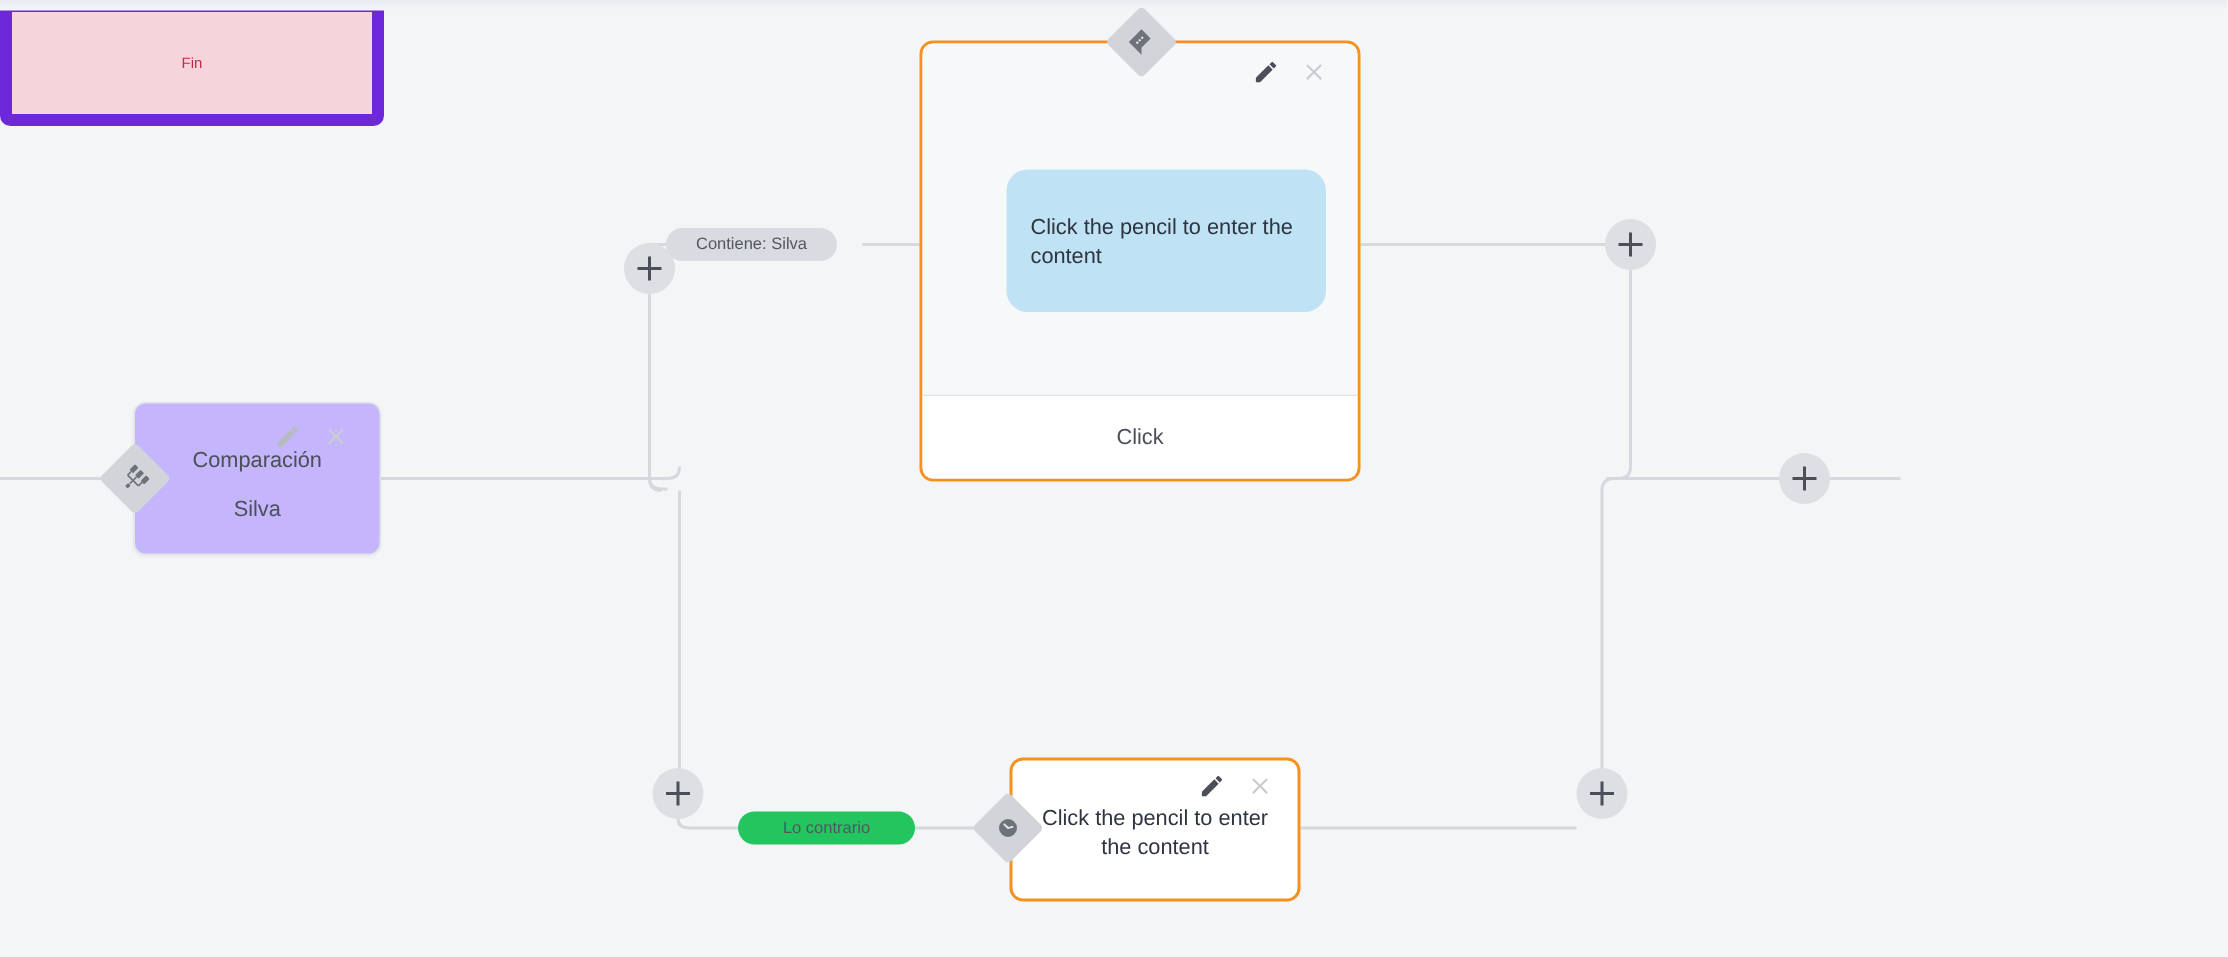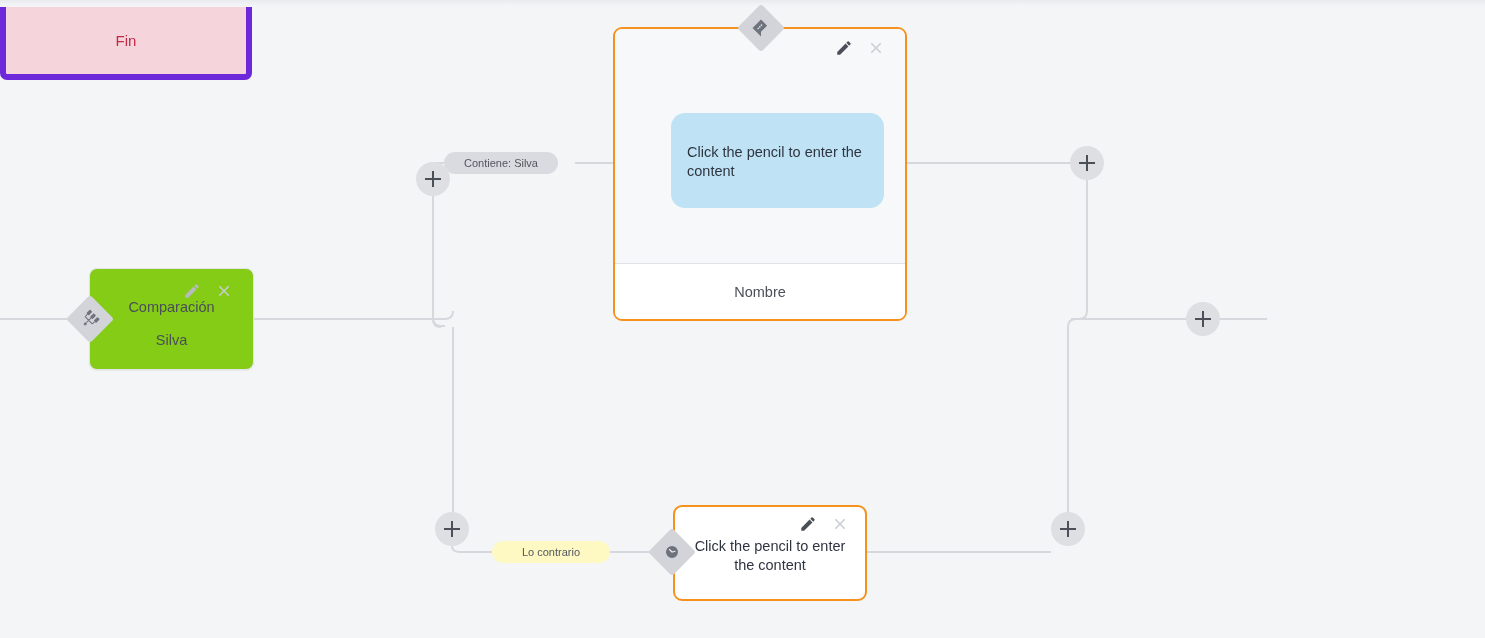--- a/index.html
+++ b/index.html
@@ -32,21 +32,21 @@
   #wires path, #wires line {
     fill: none;
     stroke: #d6d8dd;
     stroke-width: 2;
   }
 
   
   .node {
     position: absolute;
     box-sizing: border-box;
-    background: #84cc16;
+    background: #c4b5fd;
     border-radius: 8px;
   }
 
   
   .cmp-node {
     left: 89px; top: 268px;
     width: 165px; height: 102px;
     border: 1px solid #e2e4e8;
     box-shadow: 0 1px 2px rgba(30,35,50,.06);
   }
@@ -113,28 +113,28 @@
     color: #2e3440;
     font-size: 14.5px;
     line-height: 1.3;
     padding: 30px 12px 0 12px;
   }
 
   
   .fin-node {
     left: 1267px; top: 285px;
     width: 240px; height: 68px;
-    border: 6px solid #6d28d9;
+    border: 8px solid #6d28d9;
     border-radius: 7px;
     background: #f5d5db;
     display: flex;
     align-items: center;
     justify-content: center;
     color: #bf2b47;
-    font-size: 15px;
+    font-size: 10px;
   }
 
   
   .card-icons {
     position: absolute;
     display: flex;
     gap: 14px;
     align-items: center;
   }
   .ico-pencil, .ico-close {
@@ -187,21 +187,21 @@
     display: flex;
     align-items: center;
     justify-content: center;
     font-size: 11px;
     color: #52575f;
     padding: 0 14px;
     box-sizing: border-box;
     white-space: nowrap;
   }
   .edge-label.grey  { background: #d9dbe0; }
-  .edge-label.white { background: #fef9c3; }
+  .edge-label.white { background: #22c55e; }
 </style>
 </head>
 <body>
 
 <div id="canvas">
 
   <div class="top-strip"></div>
 
   <svg id="wires" viewBox="0 0 1485 638" xmlns="http://www.w3.org/2000/svg">
 
@@ -265,21 +265,21 @@
       <div class="card-icons" style="right:20px; top:10px;">
         <svg class="ico-pencil" viewBox="0 0 24 24">
           <path d="M3 17.2V21h3.8L17.9 9.9l-3.8-3.8L3 17.2zM20.7 7.1c.4-.4.4-1 0-1.4l-2.4-2.4c-.4-.4-1-.4-1.4 0l-1.8 1.8 3.8 3.8 1.8-1.8z" fill="#4a4f58"></path>
         </svg>
         <svg class="ico-close" viewBox="0 0 24 24">
           <path d="M19 6.4 17.6 5 12 10.6 6.4 5 5 6.4 10.6 12 5 17.6 6.4 19 12 13.4 17.6 19 19 17.6 13.4 12z" fill="#c9ccd2"></path>
         </svg>
       </div>
       <div class="bubble">Click the pencil to enter the content</div>
     </div>
-    <div class="msg-footer">Nombre</div>
+    <div class="msg-footer">Click</div>
   </div>
 
   <div class="diamond" style="left:744px; top:11px;"></div>
   <div class="diamond-inner" style="left:744px; top:11px;">
     <svg width="16" height="16" viewBox="0 0 24 24">
       <path d="M3 3h18v13H8l-5 5V3z" fill="#6d727c"></path>
       <circle cx="8.5" cy="9.5" r="1.2" fill="#e9eaee"></circle>
       <circle cx="12" cy="9.5" r="1.2" fill="#e9eaee"></circle>
       <circle cx="15.5" cy="9.5" r="1.2" fill="#e9eaee"></circle>
     </svg>

